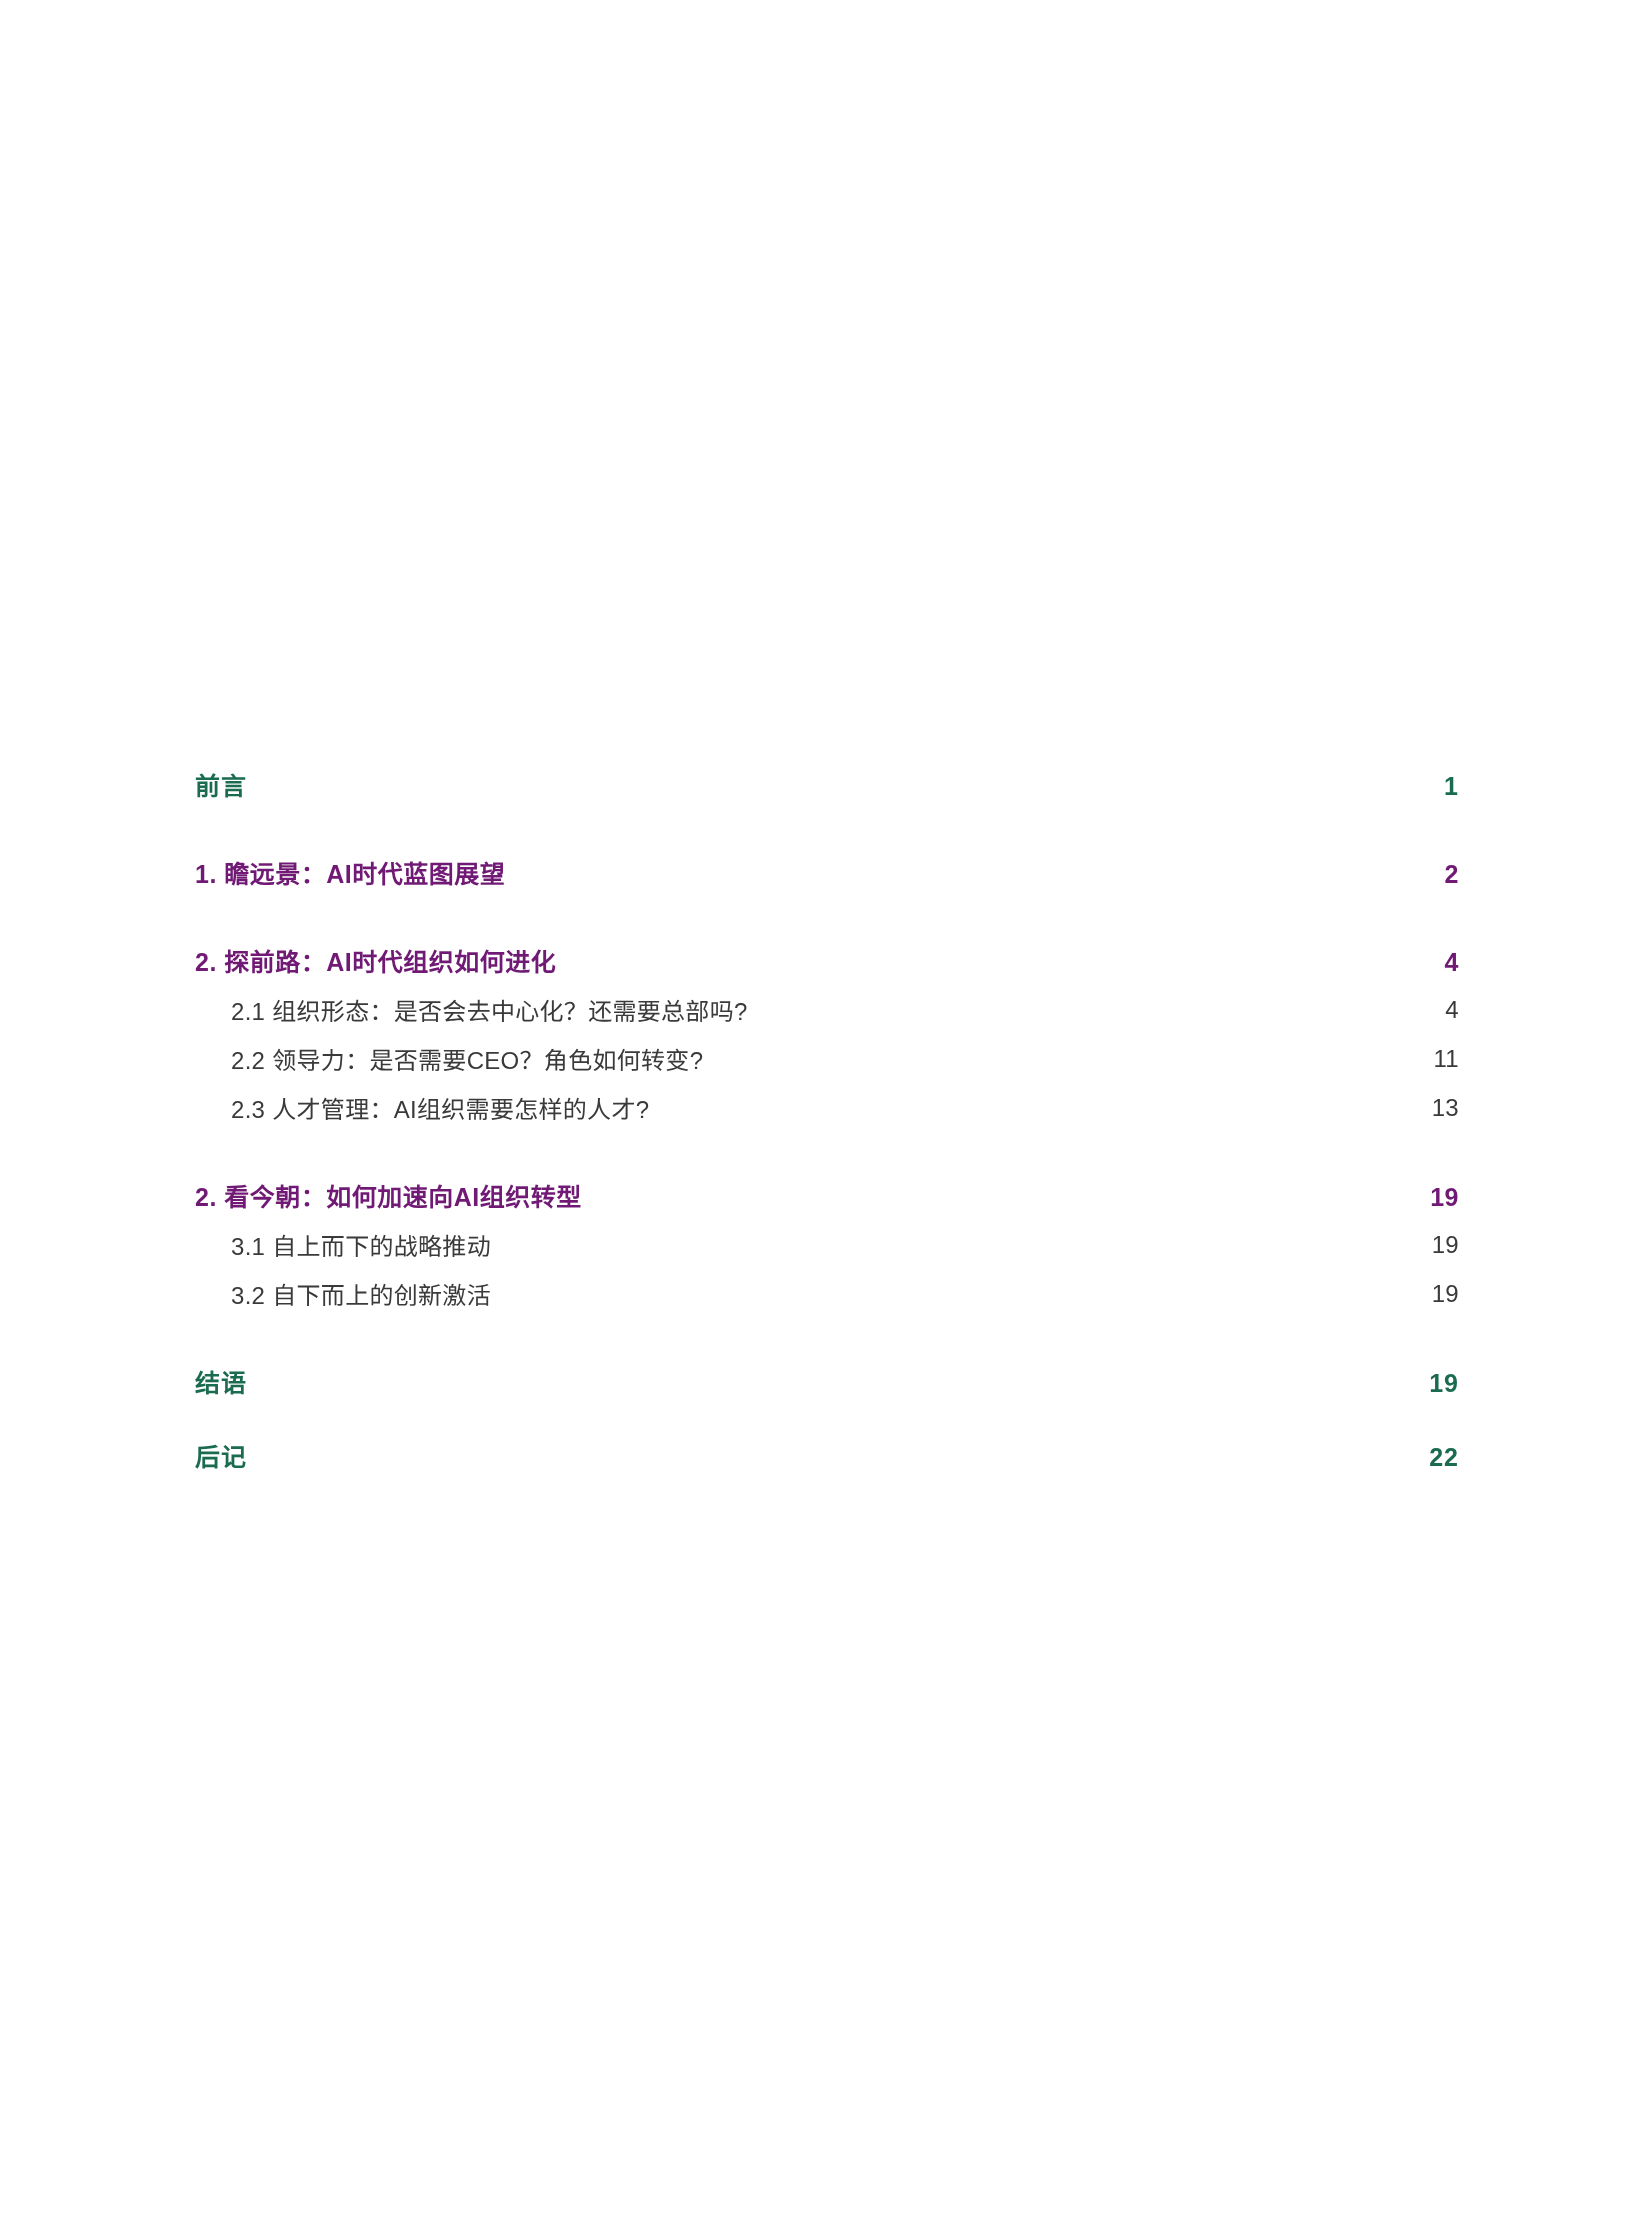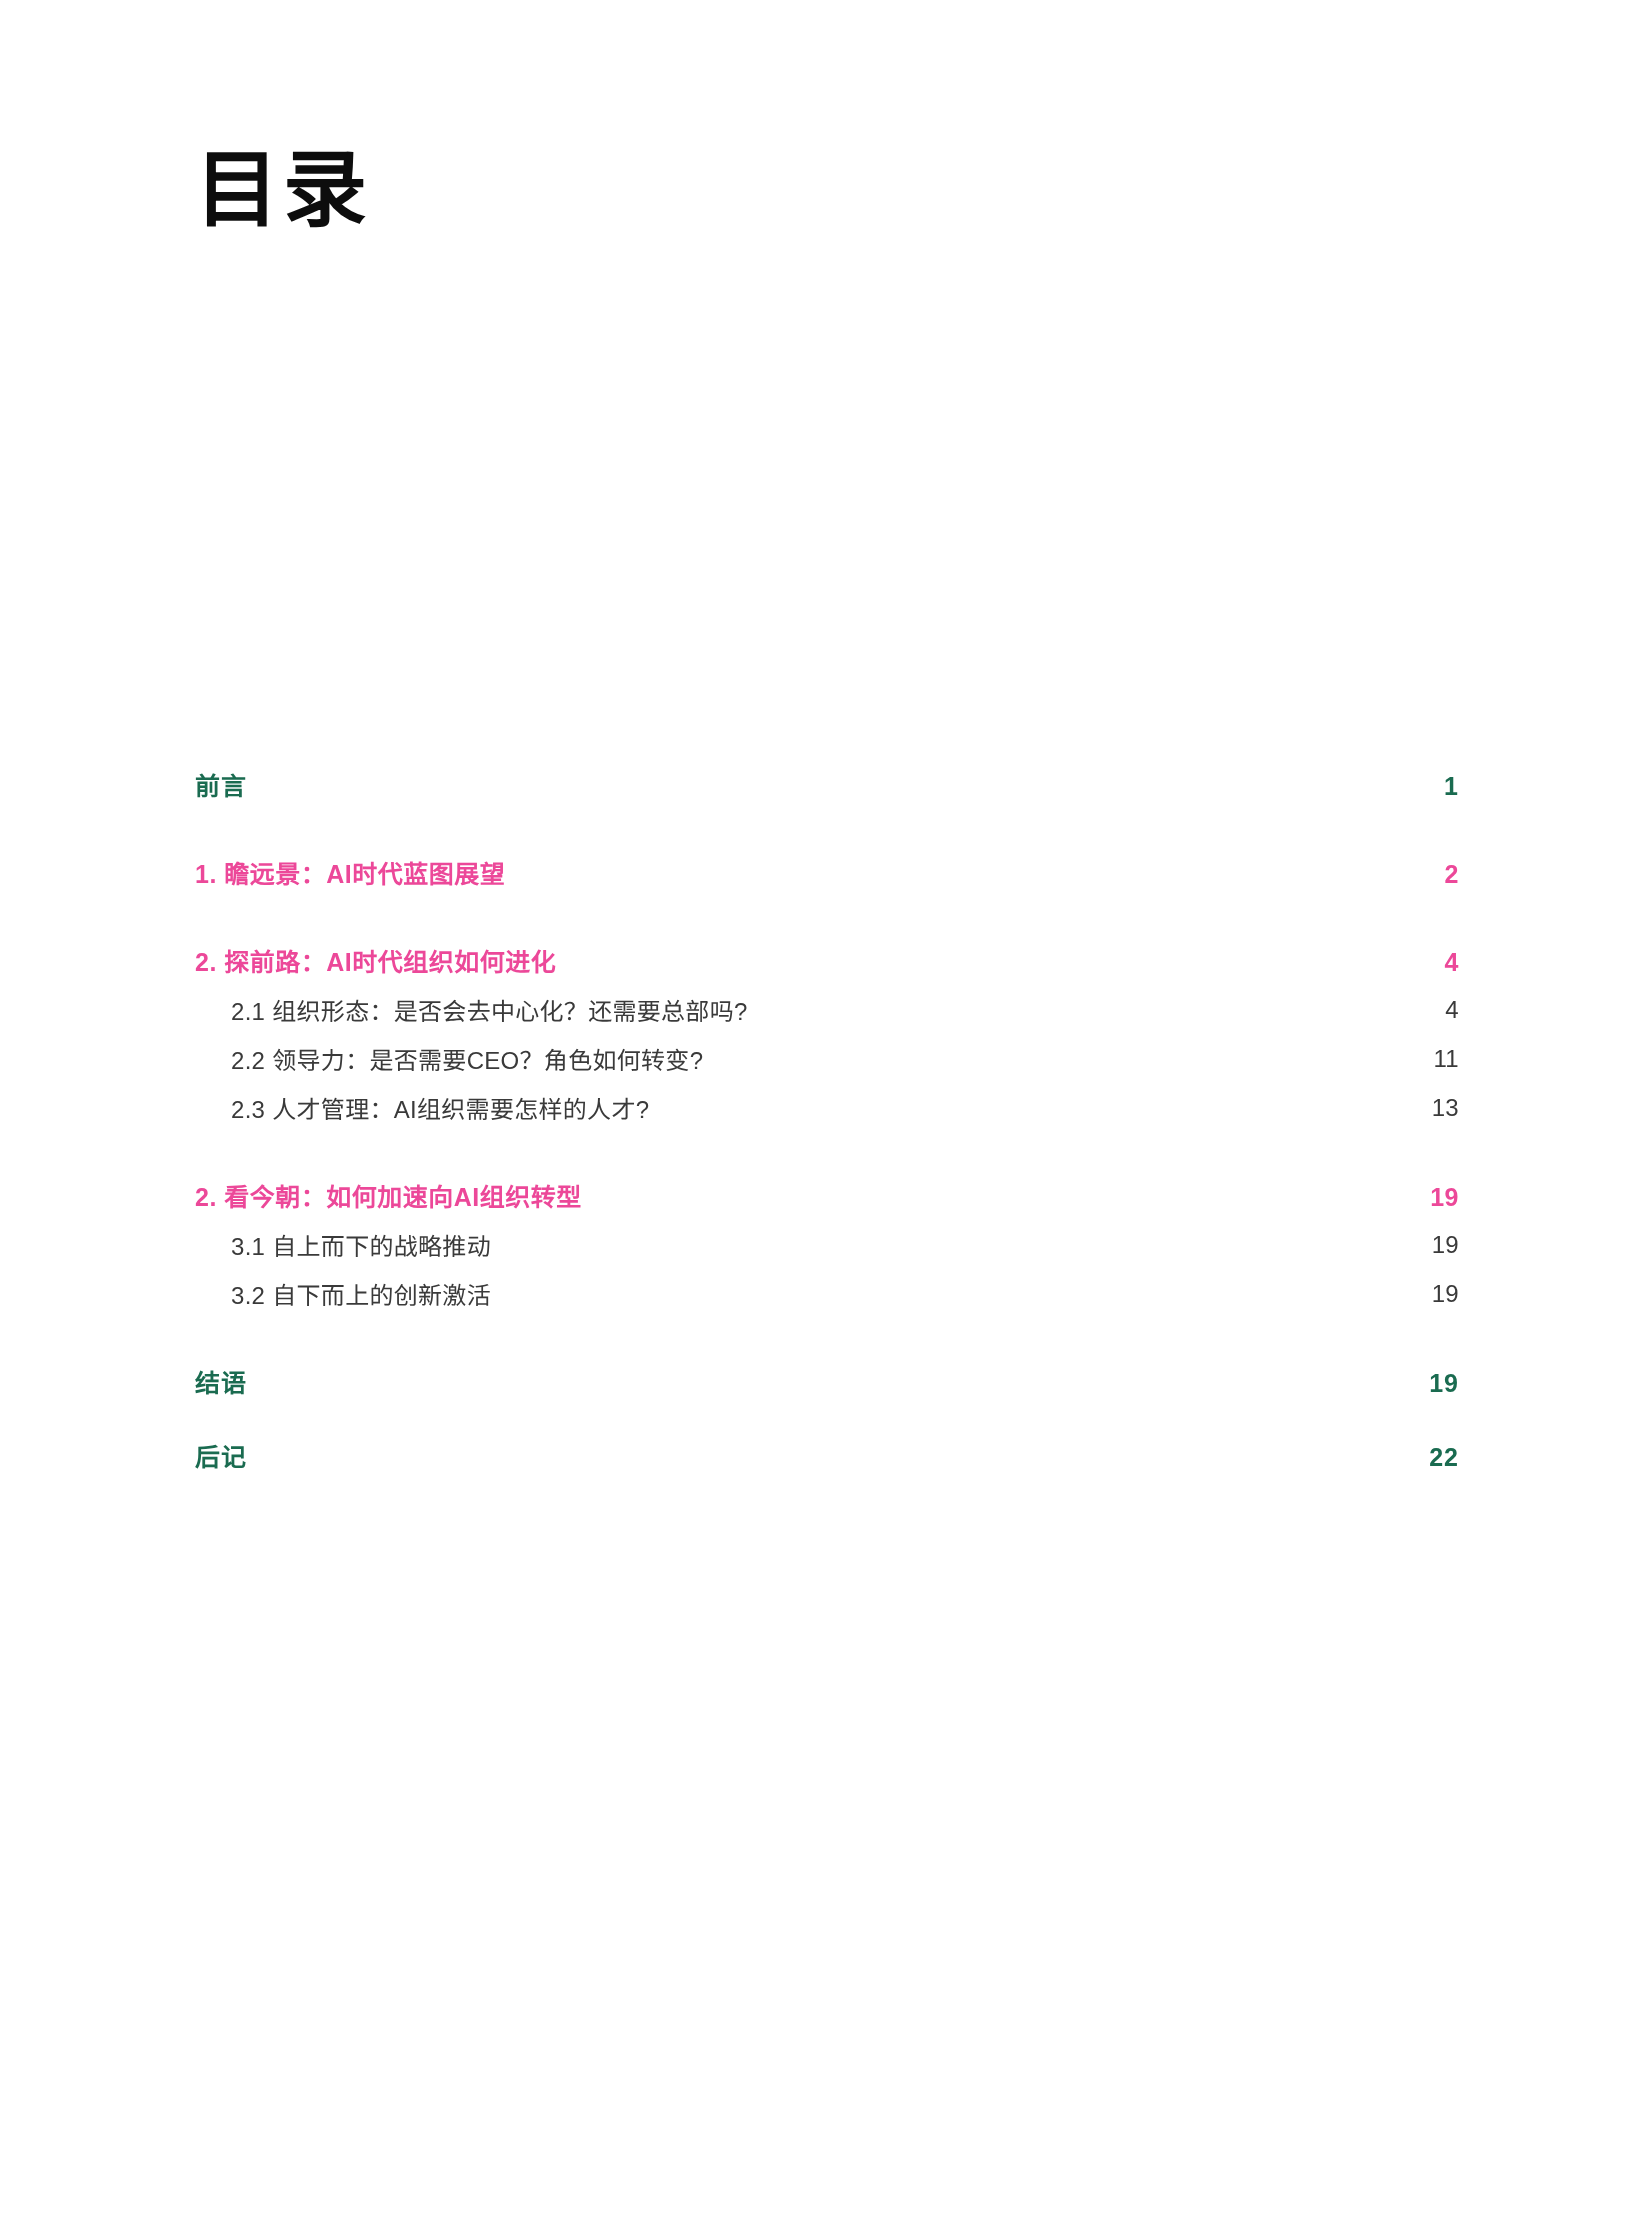--- a/index.html
+++ b/index.html
@@ -60,21 +60,21 @@
     font-size: 25px;
     font-weight: 700;
     letter-spacing: 1px;
     margin-bottom: 0;
     gap: 44px;
   }
   .lvl0 .pageno { font-weight: 700; }
 
   
   .lvl1 {
-    color: #ec4899;
+    color: #701a75;
     font-size: 25px;
     font-weight: 700;
     letter-spacing: 0.5px;
   }
   .lvl1 .pageno { font-weight: 700; }
 
   
   .lvl2 {
     color: #3a3a3a;
     font-size: 24px;
@@ -89,21 +89,20 @@
 
   .gap-lg { height: 52px; }
   .gap-md { height: 38px; }
   .row-sub { margin-top: 14px; align-items: center; }
 </style>
 </head>
 <body>
 
 <div class="page">
 
-  <div class="title">目录</div>
 
   <div class="toc">
 
     <div class="entry lvl0">
       <span class="label">前言</span>
       <span class="pageno">1</span>
     </div>
 
     <div class="gap-lg"></div>
 

